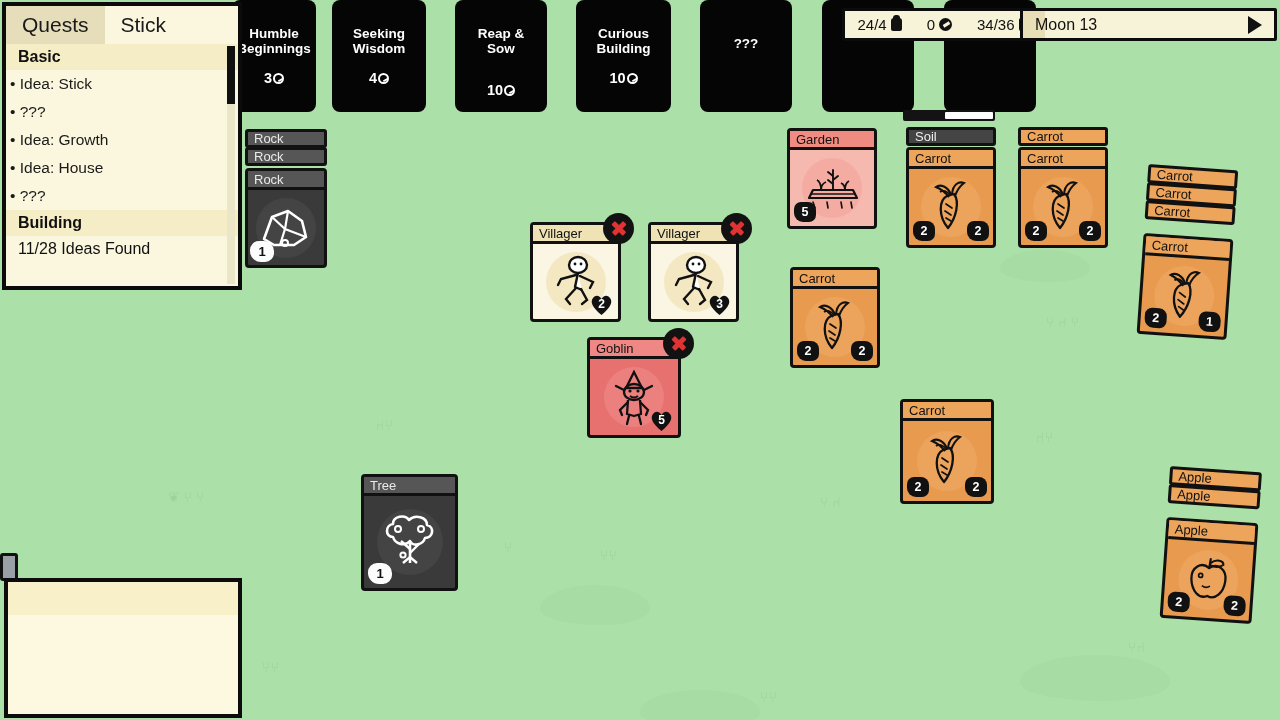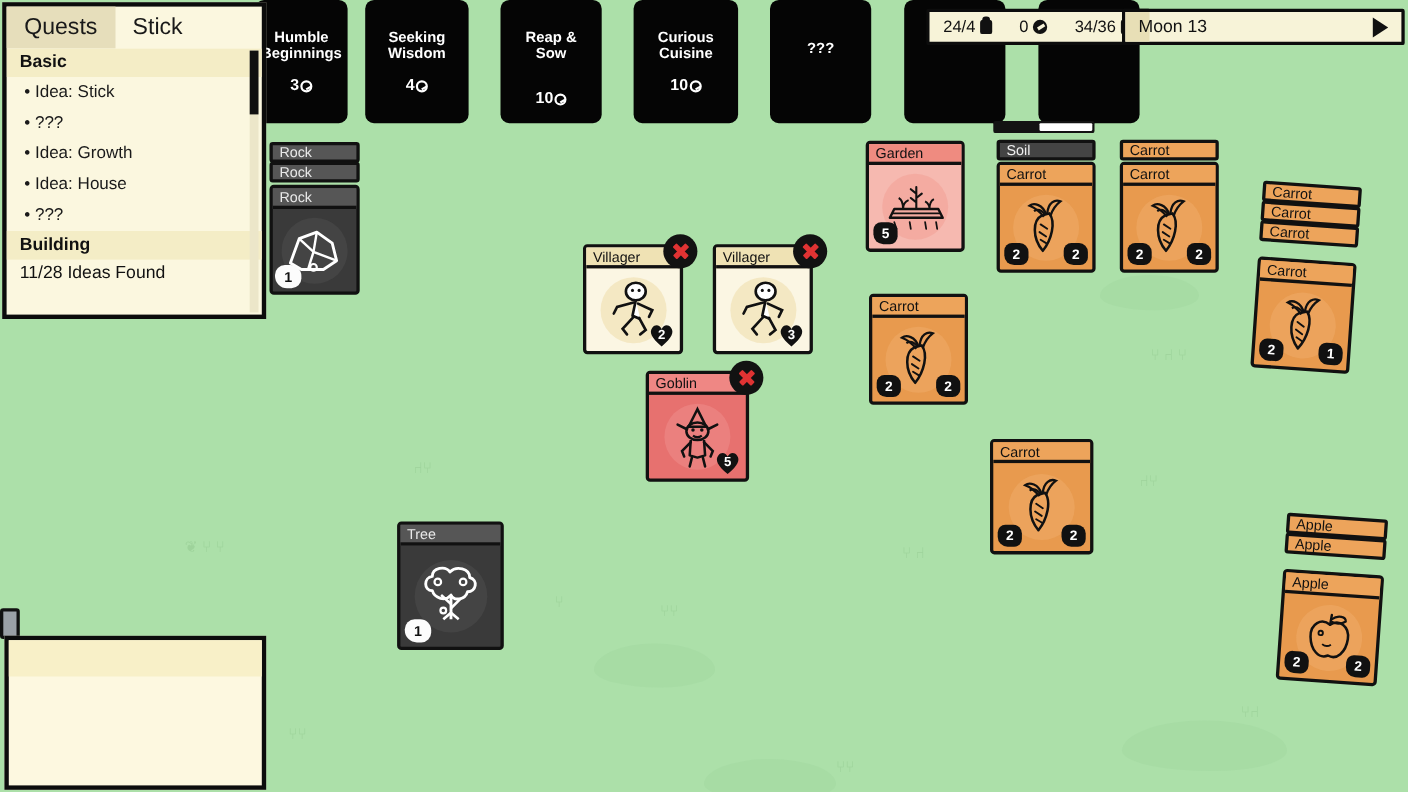--- a/index.html
+++ b/index.html
@@ -198,21 +198,21 @@
   .sect-head {
     background: #f4edc6;
     font-size: 16px;
     font-weight: bold;
     color: #111;
     padding: 4px 12px;
   }
   .idea-row {
     font-size: 15.5px;
     color: #1a1a1a;
-    padding: 5px 12px 5px 16px;
+    padding: 5px 12px 5px 4px;
   }
   .panel-foot {
     font-size: 16px;
     color: #111;
     padding: 4px 12px 6px 12px;
   }
   .panel-scroll-track {
     position: absolute;
     right: 3px; top: 2px;
     width: 8px; bottom: 2px;
@@ -414,21 +414,21 @@
     <div class="quest-card" style="left:455px; top:14px; width:92px; height:112px;gap:26px;">
       <div class="qtitle">Reap &amp;
 Sow</div>
       <div class="qcost">
         <span>10</span>
         <span class="coin-glyph"></span>
       </div>
     </div>
     <div class="quest-card" style="left:576px; top:14px; width:95px; height:112px;">
       <div class="qtitle">Curious
-Cuisine</div>
+Building</div>
       <div class="qcost">
         <span>10</span>
         <span class="coin-glyph"></span>
       </div>
     </div>
     <div class="quest-card" style="left:700px; top:14px; width:92px; height:112px;">
       <div class="qtitle" style="margin-top:10px;">???</div>
     </div>
     <div class="quest-card" style="left:822px; top:14px; width:92px; height:112px;"></div>
     <div class="quest-card" style="left:944px; top:14px; width:92px; height:112px;"></div>

